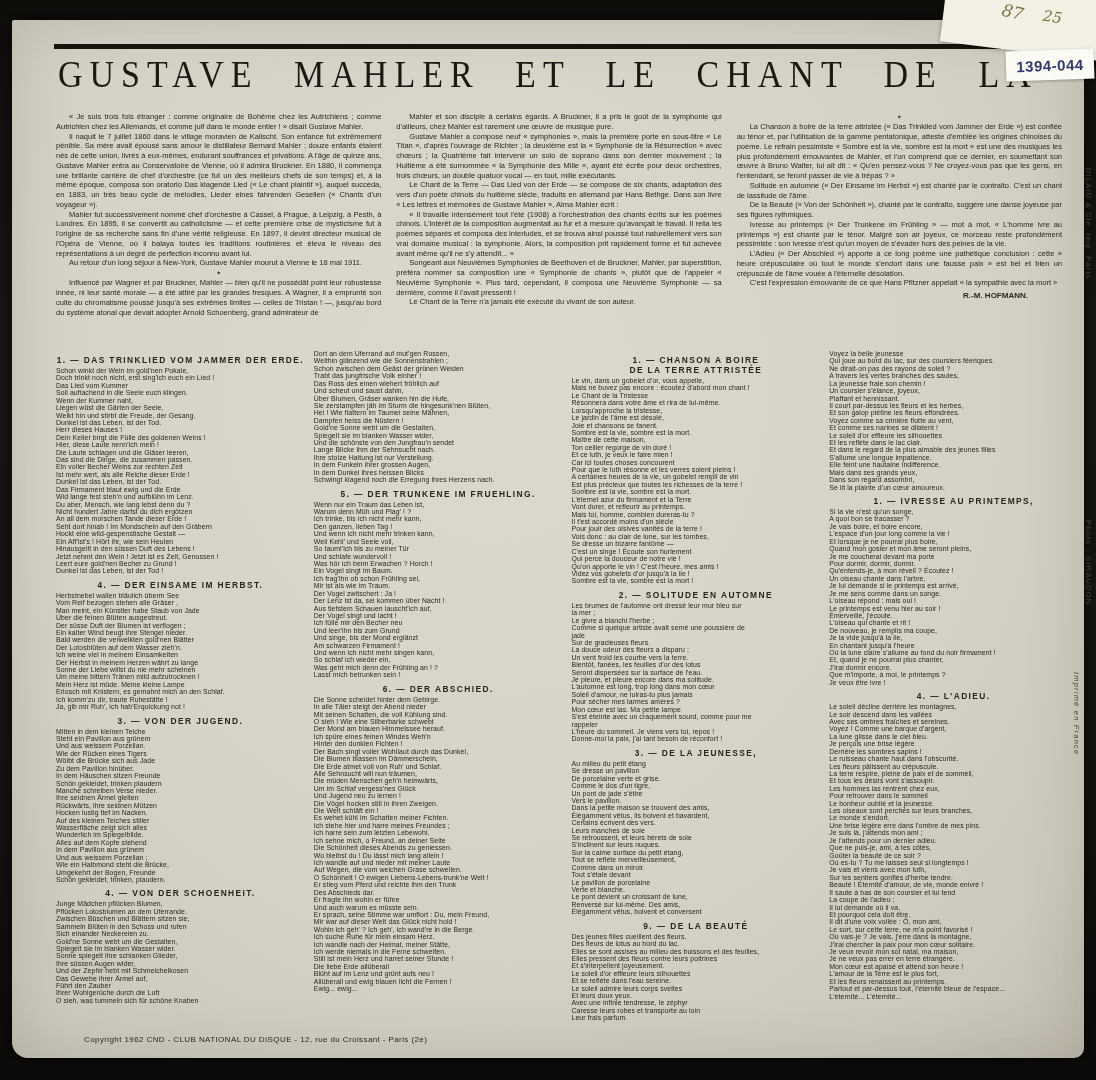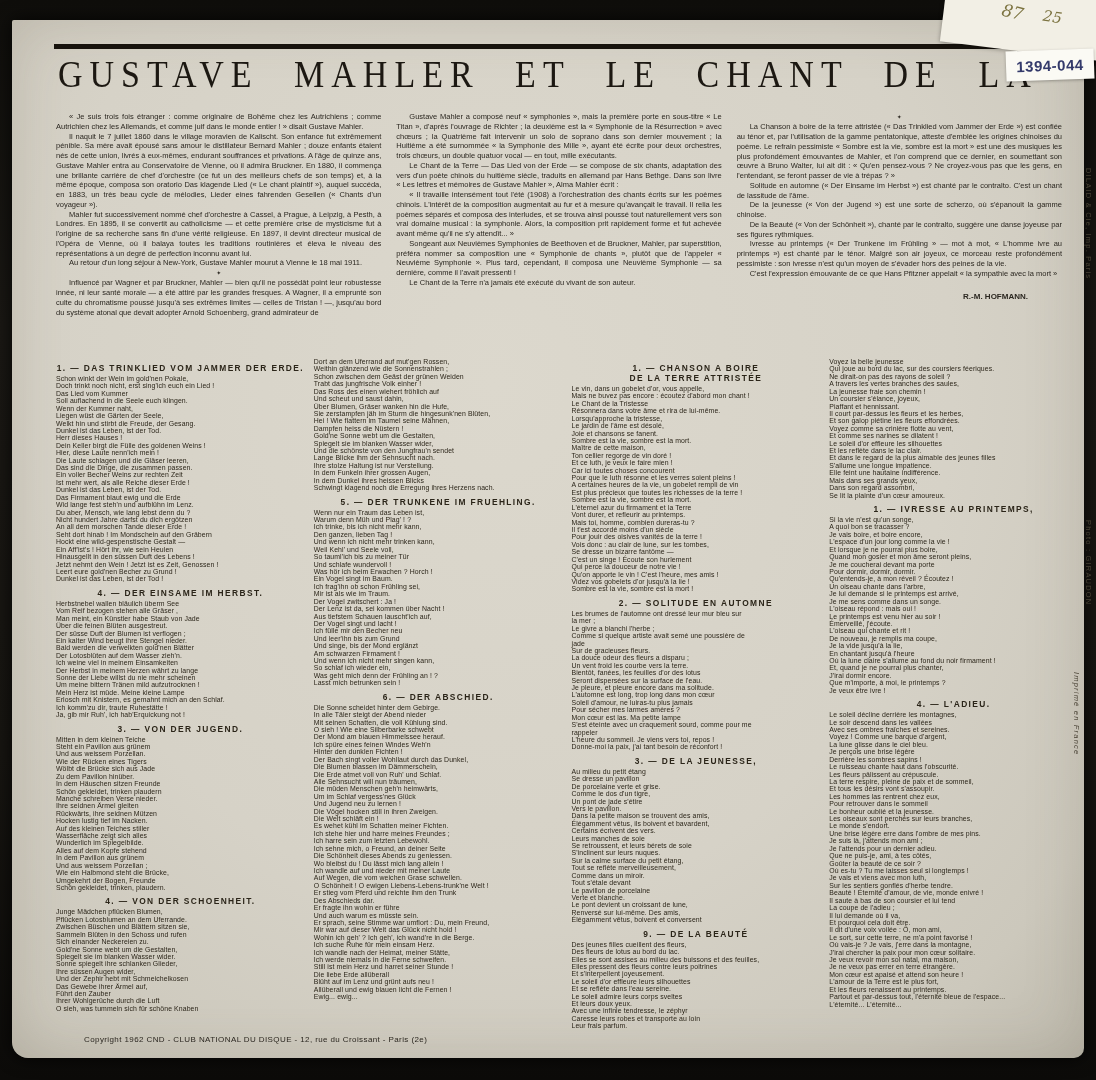--- a/index.html
+++ b/index.html
@@ -21,23 +21,23 @@
           display:flex;align-items:center;justify-content:center;z-index:5;}
   .catalog span{font-size:15px;font-weight:bold;color:#343a6b;letter-spacing:.5px;}
   .title-rule{position:absolute;left:42px;top:24px;width:1002px;height:5px;background:#17130d;}
   .title{position:absolute;left:46px;top:33px;width:1010px;white-space:nowrap;overflow:hidden;
          font-family:"Liberation Serif",serif;font-size:34px;font-weight:500;color:#1c1812;
          letter-spacing:7px;word-spacing:20px;transform:scaleY(1.12);transform-origin:left top;}
   .intro{position:absolute;left:44px;top:92px;width:1006px;height:236px;display:flex;gap:15px;}
   .intro .col{flex:1;font-size:7.5px;line-height:1.3;text-align:justify;color:#2b2720;}
   .intro p{margin:0;text-indent:13px;}
   .sep{text-align:center;font-size:6px;line-height:1.4;color:#2b2720;margin:1px 0;}
-  .signature{text-align:right;padding-right:34px;font-weight:bold;font-size:8px;margin-top:14px;}
+  .signature{text-align:right;padding-right:34px;font-weight:bold;font-size:8px;margin-top:3px;}
   .lyrics{position:absolute;left:44px;top:330px;width:1022px;height:650px;display:flex;gap:9px;}
-  .lyrics .lcol{flex:1;min-width:0;color:#2b2519;margin-top:8px;}
+  .lyrics .lcol{flex:1;min-width:0;color:#2b2519;}
   .song-h{font-size:8.4px;font-weight:bold;letter-spacing:1.4px;text-align:center;
           margin:5px 0 2px 0;white-space:pre-line;}
   .lines{font-size:6.9px;line-height:1.075;white-space:pre-line;letter-spacing:.1px;}
   .footer{position:absolute;left:72px;bottom:14px;font-size:8px;letter-spacing:.4px;color:#2b2720;}
   .vcred{position:absolute;writing-mode:vertical-rl;font-size:7.5px;letter-spacing:1.2px;color:#4a4436;}
   .vc-printer{left:1084px;top:168px;}
   .vc-photo{left:1084px;top:520px;}
   .vc-madein{left:1072px;top:672px;font-style:italic;}
 </style>
 </head>
@@ -56,35 +56,36 @@
           <p>Mahler fut successivement nommé chef d'orchestre à Cassel, à Prague, à Leipzig, à Pesth, à Londres. En 1895, il se convertit au catholicisme — et cette première crise de mysticisme fut à l'origine de sa recherche sans fin d'une vérité religieuse. En 1897, il devint directeur musical de l'Opéra de Vienne, où il balaya toutes les traditions routinières et éleva le niveau des représentations à un degré de perfection inconnu avant lui.</p>
           <p>Au retour d'un long séjour à New-York, Gustave Mahler mourut à Vienne le 18 mai 1911.</p>
         </div>
       <div class="sep">✦</div>
       <div>
           <p>Influencé par Wagner et par Bruckner, Mahler — bien qu'il ne possédât point leur robustesse innée, ni leur santé morale — a été attiré par les grandes fresques. A Wagner, il a emprunté son culte du chromatisme poussé jusqu'à ses extrêmes limites — celles de Tristan ! —, jusqu'au bord du système atonal que devait adopter Arnold Schoenberg, grand admirateur de</p>
         </div>
     </div>
     <div class="col">
       <div>
+          <p>Mahler et son disciple à certains égards. A Bruckner, il a pris le goût de la symphonie qui d'ailleurs, chez Mahler est rarement une œuvre de musique pure.</p>
           <p>Gustave Mahler a composé neuf « symphonies », mais la première porte en sous-titre « Le Titan », d'après l'ouvrage de Richter ; la deuxième est la « Symphonie de la Résurrection » avec chœurs ; la Quatrième fait intervenir un solo de soprano dans son dernier mouvement ; la Huitième a été surnommée « la Symphonie des Mille », ayant été écrite pour deux orchestres, trois chœurs, un double quatuor vocal — en tout, mille exécutants.</p>
           <p>Le Chant de la Terre — Das Lied von der Erde — se compose de six chants, adaptation des vers d'un poète chinois du huitième siècle, traduits en allemand par Hans Bethge. Dans son livre « Les lettres et mémoires de Gustave Mahler », Alma Mahler écrit :</p>
           <p>« Il travaille intensément tout l'été (1908) à l'orchestration des chants écrits sur les poèmes chinois. L'intérêt de la composition augmentait au fur et à mesure qu'avançait le travail. Il relia les poèmes séparés et composa des interludes, et se trouva ainsi poussé tout naturellement vers son vrai domaine musical : la symphonie. Alors, la composition prit rapidement forme et fut achevée avant même qu'il ne s'y attendît... »</p>
           <p>Songeant aux Neuvièmes Symphonies de Beethoven et de Bruckner, Mahler, par superstition, préféra nommer sa composition une « Symphonie de chants », plutôt que de l'appeler « Neuvième Symphonie ». Plus tard, cependant, il composa une Neuvième Symphonie — sa dernière, comme il l'avait pressenti !</p>
           <p>Le Chant de la Terre n'a jamais été exécuté du vivant de son auteur.</p>
         </div>
     </div>
     <div class="col">
       <div class="sep">✦</div>
       <div>
           <p>La Chanson à boire de la terre attristée (« Das Trinklied vom Jammer der Erde ») est confiée au ténor et, par l'utilisation de la gamme pentatonique, atteste d'emblée les origines chinoises du poème. Le refrain pessimiste « Sombre est la vie, sombre est la mort » est une des musiques les plus profondément émouvantes de Mahler, et l'on comprend que ce dernier, en soumettant son œuvre à Bruno Walter, lui ait dit : « Qu'en pensez-vous ? Ne croyez-vous pas que les gens, en l'entendant, se feront passer de vie à trépas ? »</p>
           <p>Solitude en automne (« Der Einsame im Herbst ») est chanté par le contralto. C'est un chant de lassitude de l'âme.</p>
-          <p>De la jeunesse (« Von der Jugend ») est une sorte de scherzo, où s'épanouit la gamme chinoise.</p>
           <p>De la Beauté (« Von der Schönheit »), chanté par le contralto, suggère une danse joyeuse par ses figures rythmiques.</p>
           <p>Ivresse au printemps (« Der Trunkene im Frühling » — mot à mot, « L'homme ivre au printemps ») est chanté par le ténor. Malgré son air joyeux, ce morceau reste profondément pessimiste : son ivresse n'est qu'un moyen de s'évader hors des peines de la vie.</p>
+          <p>L'Adieu (« Der Abschied ») apporte à ce long poème une pathétique conclusion : cette « heure crépusculaire où tout le monde s'endort dans une fausse paix » est bel et bien un crépuscule de l'âme vouée à l'éternelle désolation.</p>
           <p>C'est l'expression émouvante de ce que Hans Pfitzner appelait « la sympathie avec la mort »</p>
         </div>
       <div class="signature">R.-M. HOFMANN.</div>
     </div>
   </div>
 
   <div class="lyrics">
     <div class="lcol">
       <div class="song-h">1. — DAS TRINKLIED VOM JAMMER DER ERDE.</div>
       <div class="lines">Schon winkt der Wein im gold'nen Pokale,

